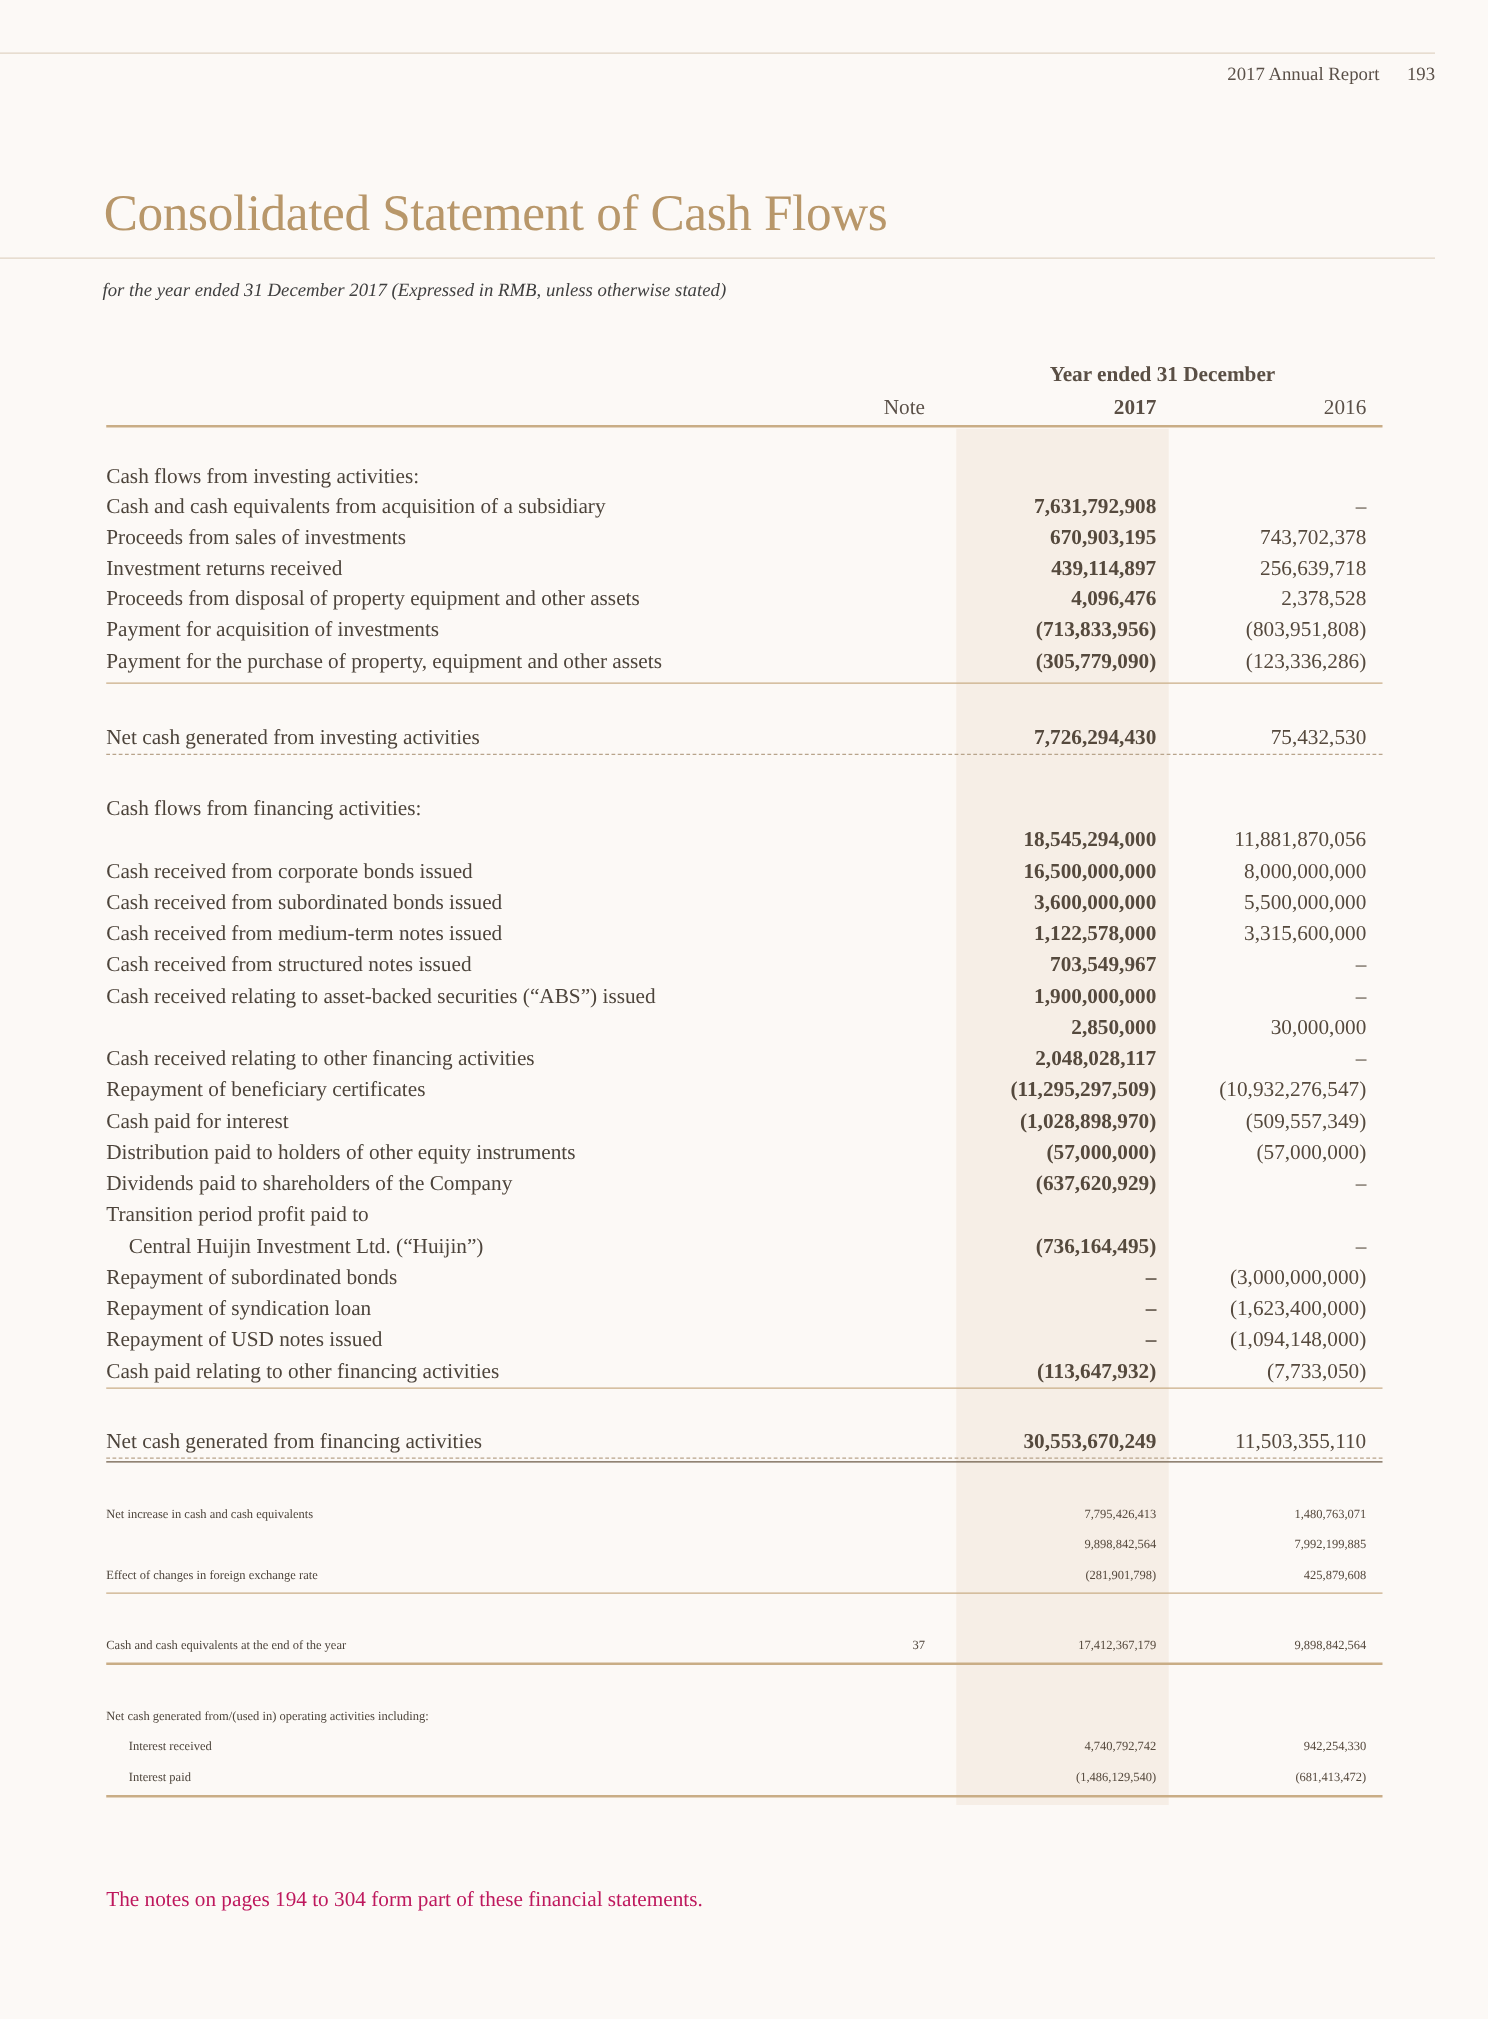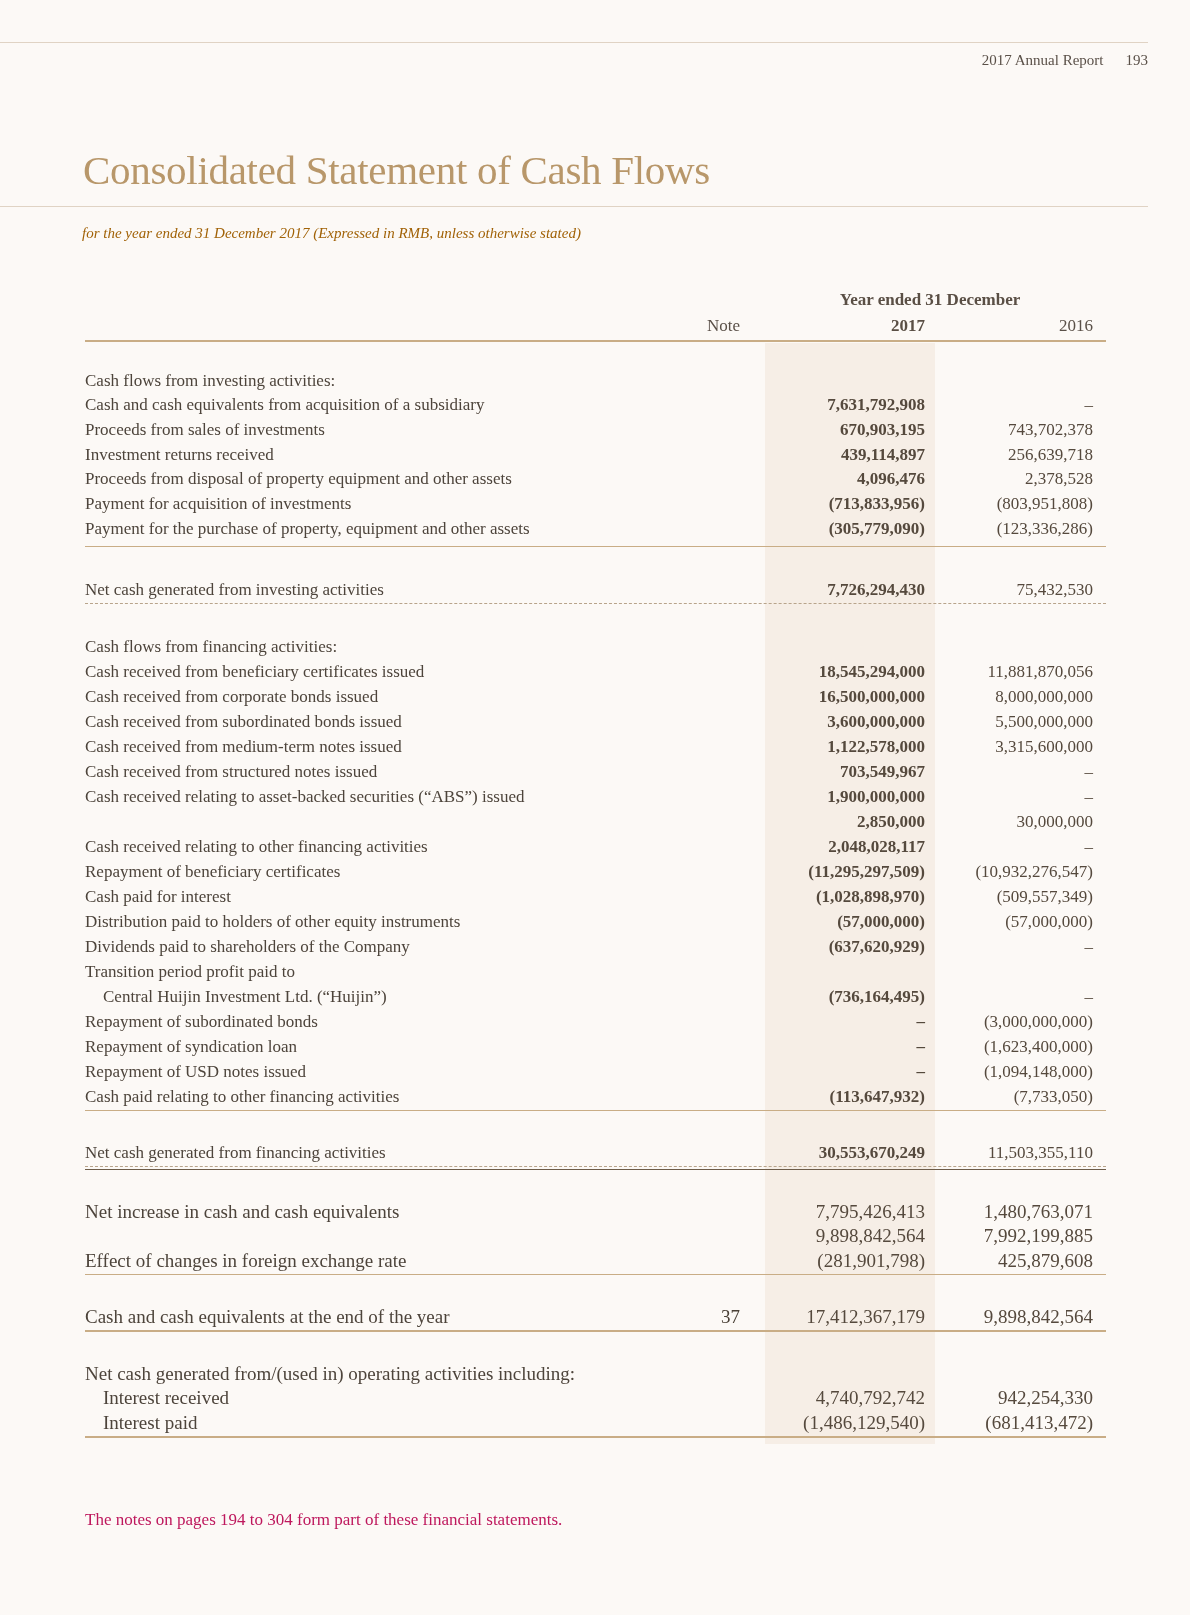--- a/index.html
+++ b/index.html
@@ -7,38 +7,38 @@
     width: 1190px; height: 1615px; position: relative; overflow: hidden;
     background: #fcf9f6;
     font-family: "Liberation Serif", "DejaVu Serif", serif;
     color: #4a4036;
   }
   .rule-top { position: absolute; left: 0; top: 42px; width: 1148px; height: 1px; background: #e0d3c4; }
   .running-head { position: absolute; top: 52px; right: 42px; font-size: 15px; color: #5a5048; }
   .running-head .pg { margin-left: 22px; }
   .title { position: absolute; left: 83px; top: 146px; font-size: 41px; color: #b8976a; letter-spacing: -0.3px; white-space: nowrap; }
   .rule-title { position: absolute; left: 0; top: 206px; width: 1148px; height: 1px; background: #e0d3c4; }
-  .subtitle { position: absolute; left: 82px; top: 225px; font-size: 15px; font-style: italic; color: #a16207; }
+  .subtitle { position: absolute; left: 82px; top: 225px; font-size: 15px; font-style: italic; color: #404040; }
 
   .shade { position: absolute; left: 765px; top: 343px; width: 170px; height: 1101px; background: #f6eee6; }
 
   .hdr-year { position: absolute; left: 820px; top: 290px; width: 220px; text-align: center; font-size: 17px; font-weight: bold; color: #5a4f45; }
   .hdr-note { position: absolute; left: 690px; top: 316px; width: 50px; text-align: right; font-size: 17px; color: #5a5048; }
   .hdr-2017 { position: absolute; left: 780px; top: 316px; width: 145px; text-align: right; font-size: 17px; font-weight: bold; color: #5a4f45; }
   .hdr-2016 { position: absolute; left: 950px; top: 316px; width: 143px; text-align: right; font-size: 17px; color: #5a5048; }
   .hdr-rule { position: absolute; left: 85px; top: 340px; width: 1021px; height: 2px; background: #c9ad86; }
 
   .row { position: absolute; left: 85px; width: 1021px; height: 25px; font-size: 17px; line-height: 25px; }
   .row .lbl { position: absolute; left: 0; white-space: nowrap; color: #4d443b; }
   .row .lbl.ind { left: 18px; }
   .row .note { position: absolute; left: 605px; width: 50px; text-align: right; }
   .row .v17 { position: absolute; left: 680px; width: 160px; text-align: right; font-weight: bold; color: #55493d; white-space: nowrap; }
   .row .v16 { position: absolute; left: 850px; width: 158px; text-align: right; color: #55493d; white-space: nowrap; }
   .row .v17.neg, .row .v16.neg { margin-right: -7px; }
-  .row.small { font-size: 19px; }
+  .row.small { font-size: 10px; }
 
   .hl { position: absolute; left: 85px; width: 1021px; height: 1px; background: #c9ad86; }
   .hl.thick { height: 2px; }
   .dash { position: absolute; left: 85px; width: 1021px; height: 0; border-top: 1px dashed #b8a48b; }
   .solid-dark { position: absolute; left: 85px; width: 1021px; height: 1px; background: #6d5c48; }
 
   .footnote { position: absolute; left: 85px; top: 1510px; font-size: 17px; color: #be185d; }
 </style>
 </head>
 <body>
@@ -98,21 +98,20 @@
     <span class="lbl">Net cash generated from investing activities</span>
     <span class="v17">7,726,294,430</span>
     <span class="v16">75,432,530</span>
   </div>
 <div class="dash" style="top:603px"></div>
 
 <div class="row" style="top:634px">
     <span class="lbl">Cash flows from financing activities:</span>
   </div>
 <div class="row" style="top:659px">
-    <span class="lbl">Cash received from beneficiary certificates issued</span>
     <span class="v17">18,545,294,000</span>
     <span class="v16">11,881,870,056</span>
   </div>
 <div class="row" style="top:684px">
     <span class="lbl">Cash received from corporate bonds issued</span>
     <span class="v17">16,500,000,000</span>
     <span class="v16">8,000,000,000</span>
   </div>
 <div class="row" style="top:709px">
     <span class="lbl">Cash received from subordinated bonds issued</span>

